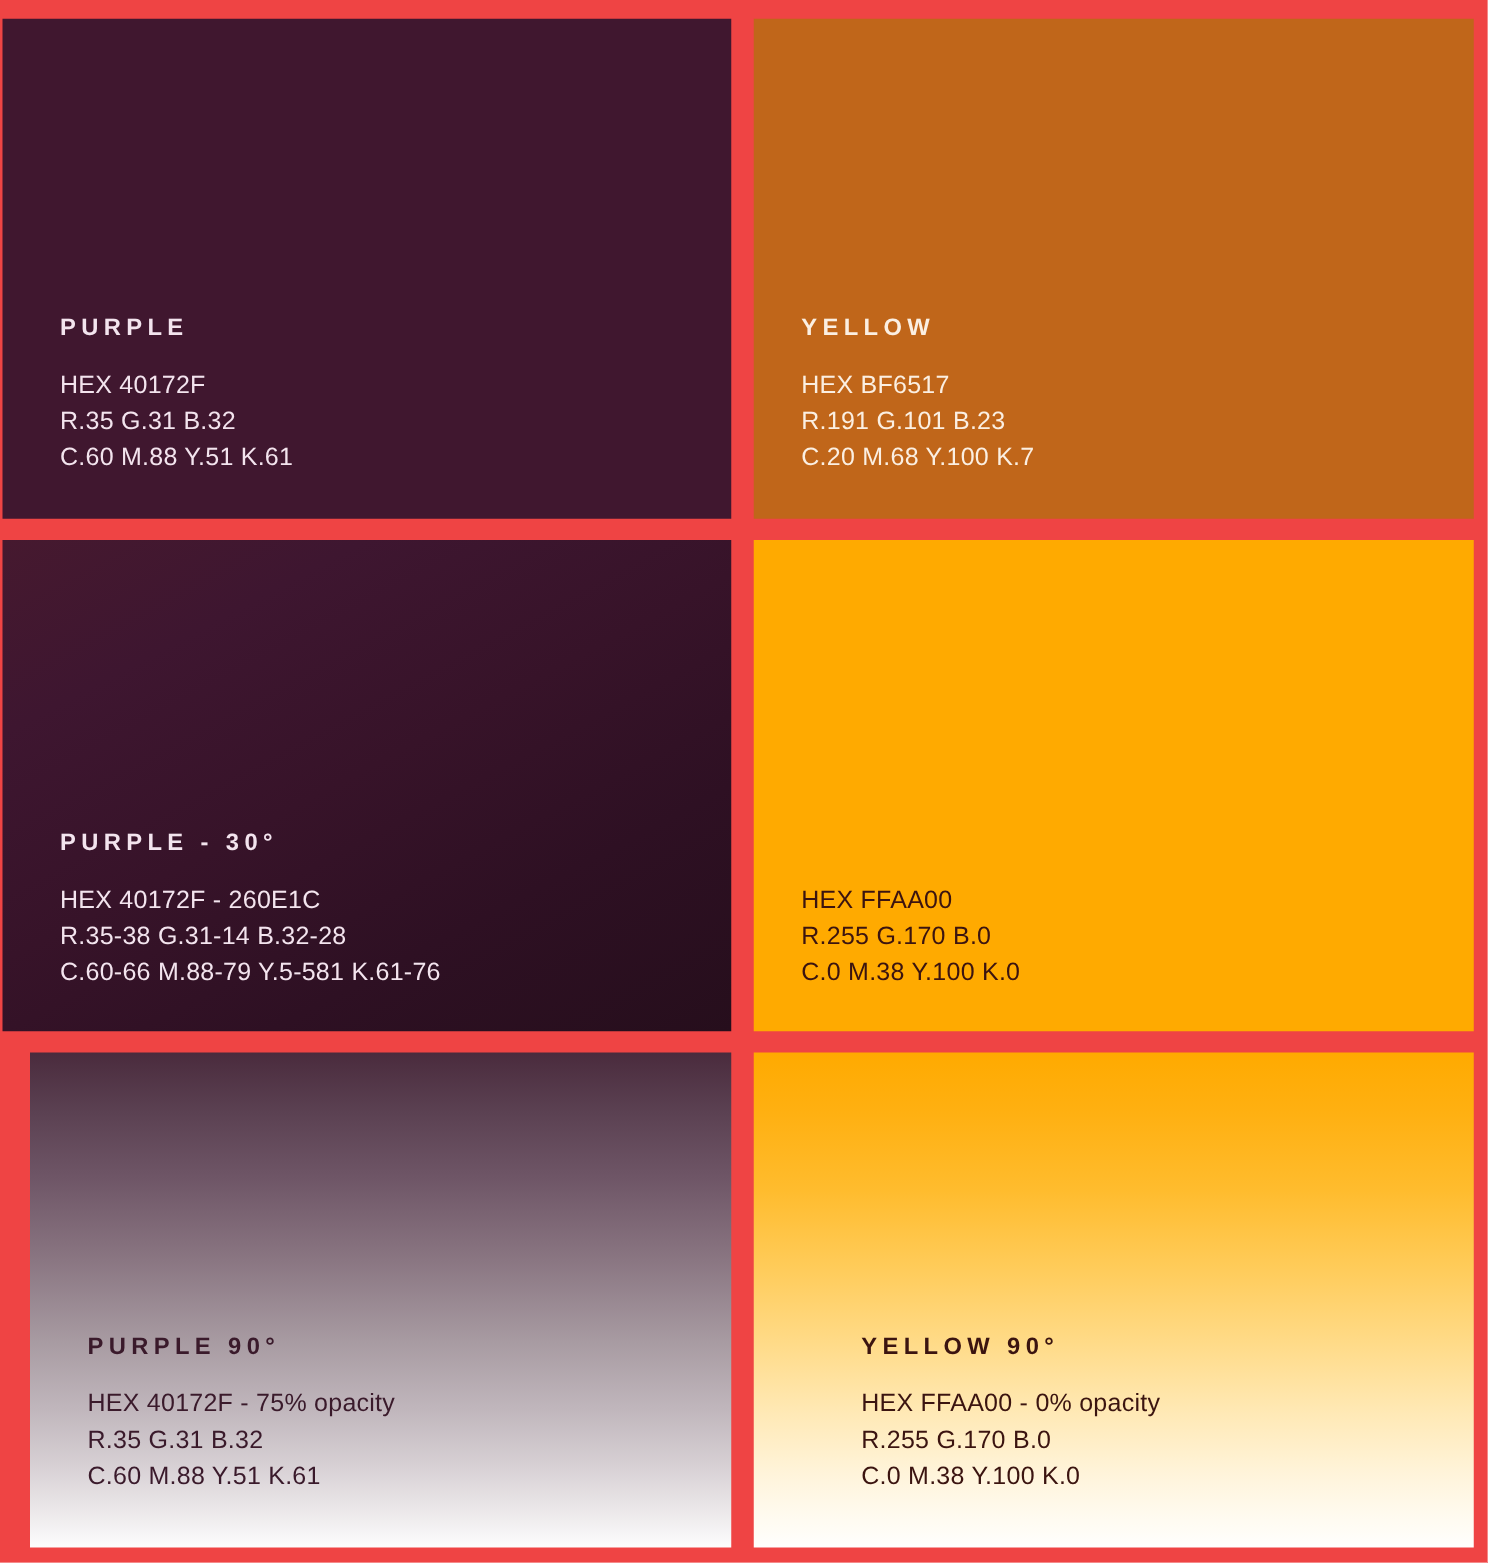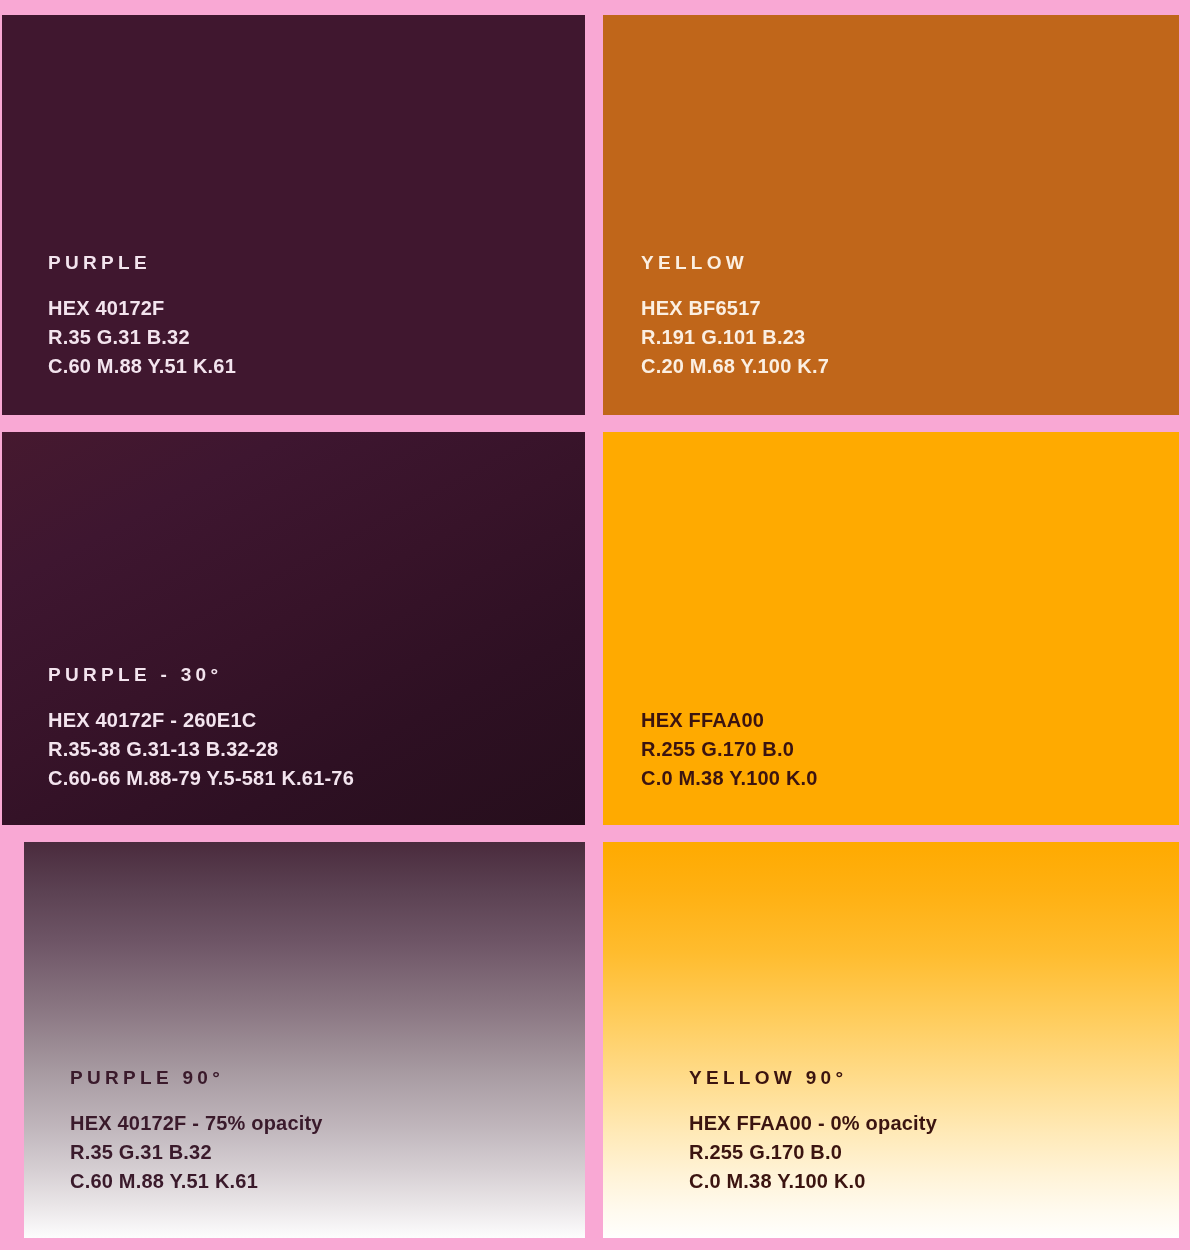--- a/index.html
+++ b/index.html
@@ -11,21 +11,21 @@
     width: 1190px;
     height: 1250px;
     font-family: "Liberation Sans", sans-serif;
     overflow: hidden;
   }
 
   .palette-sheet {
     position: relative;
     width: 1190px;
     height: 1250px;
-    background: #f9a8d4;
+    background: #ef4444;
     box-sizing: border-box;
     padding: 15px 11px 19px 2px;
   }
 
   .swatch-grid {
     display: grid;
     grid-template-columns: 583px 576px;
     grid-template-rows: 400px 393px 396px;
     column-gap: 18px;
     row-gap: 17px;
@@ -52,21 +52,21 @@
     font-size: 19px;
     font-weight: 700;
     letter-spacing: 4.3px;
     margin: 0 0 22px 0;
     line-height: 1;
     white-space: nowrap;
   }
 
   .swatch-lines {
     font-size: 20px;
-    font-weight: 700;
+    font-weight: 400;
     line-height: 29px;
     letter-spacing: 0.2px;
   }
 
   .swatch-line {
     white-space: nowrap;
   }
 
   
 
@@ -170,21 +170,21 @@
           <div class="swatch-line">C.20  M.68  Y.100  K.7</div>
         </div>
       </div>
     </div>
 
     <div class="swatch sw-purple-30">
       <div class="swatch-inner">
         <div class="swatch-title">PURPLE - 30°</div>
         <div class="swatch-lines">
           <div class="swatch-line">HEX 40172F - 260E1C</div>
-          <div class="swatch-line">R.35-38  G.31-13  B.32-28</div>
+          <div class="swatch-line">R.35-38  G.31-14  B.32-28</div>
           <div class="swatch-line">C.60-66  M.88-79  Y.5-581  K.61-76</div>
         </div>
       </div>
     </div>
 
     <div class="swatch sw-yellow">
       <div class="swatch-inner">
         <div class="swatch-lines">
           <div class="swatch-line">HEX FFAA00</div>
           <div class="swatch-line">R.255  G.170  B.0</div>

